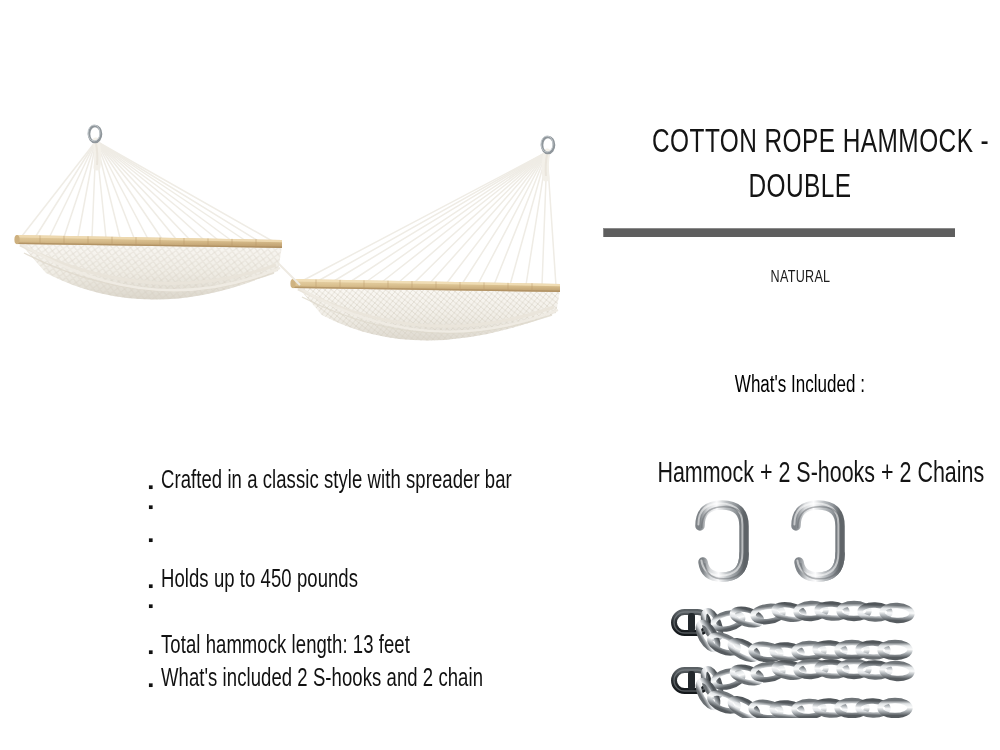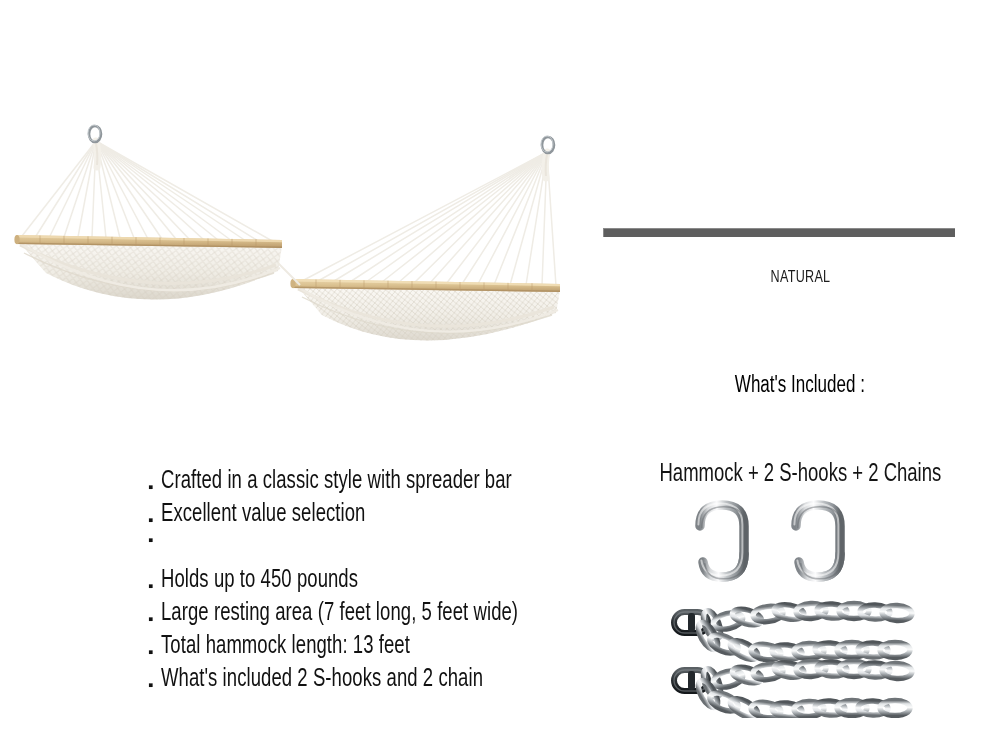--- a/index.html
+++ b/index.html
@@ -114,21 +114,21 @@
     font-size:23px;
     line-height:28px;
     color:#000000;
   }
 
   #included-contents {
     position:absolute;
     left:0; top:457px;
     width:400px;
     text-align:center;
-    font-size:25px;
+    font-size:29px;
     line-height:30px;
     color:#141414;
   }
 
   #hooks-image {
     position:absolute;
     left:78px; top:492px;
     width:230px; height:110px;
   }
   #chains-image {
@@ -290,55 +290,53 @@
 
   <ul id="feature-list">
     <li class="feature-row">
       <span class="feature-bullet">▪</span>
       <span class="feature-text-wrap">
         <span class="feature-text cond">Crafted in a classic style with spreader bar</span>
       </span>
     </li>
     <li class="feature-row">
       <span class="feature-bullet">▪</span>
-      <span class="feature-text-wrap">
-        <span class="feature-text cond">Excellent value selection</span>
-      </span>
     </li>
     <li class="feature-row">
       <span class="feature-bullet">▪</span>
     </li>
     <li class="feature-row">
       <span class="feature-bullet">▪</span>
       <span class="feature-text-wrap">
         <span class="feature-text cond">Holds up to 450 pounds</span>
       </span>
     </li>
     <li class="feature-row">
       <span class="feature-bullet">▪</span>
-      <span class="feature-text-wrap">
-        <span class="feature-text cond">Large resting area (7 feet long, 5 feet wide)</span>
-      </span>
     </li>
     <li class="feature-row">
       <span class="feature-bullet">▪</span>
       <span class="feature-text-wrap">
         <span class="feature-text cond">Total hammock length: 13 feet</span>
       </span>
     </li>
     <li class="feature-row">
       <span class="feature-bullet">▪</span>
       <span class="feature-text-wrap">
         <span class="feature-text cond">What's included 2 S-hooks and 2 chain</span>
       </span>
     </li>
   </ul>
 
   <div id="right-col">
 
+    <div id="product-title">
+      <div class="title-line cond">COTTON ROPE HAMMOCK -</div>
+      <div class="title-line cond">DOUBLE</div>
+    </div>
 
     <div id="title-divider"></div>
 
     <div id="color-variant">
       <span class="cond" style="display:inline-block">NATURAL</span>
     </div>
 
     <div id="included-heading">
       <span class="cond" style="display:inline-block">What's Included :</span>
     </div>

